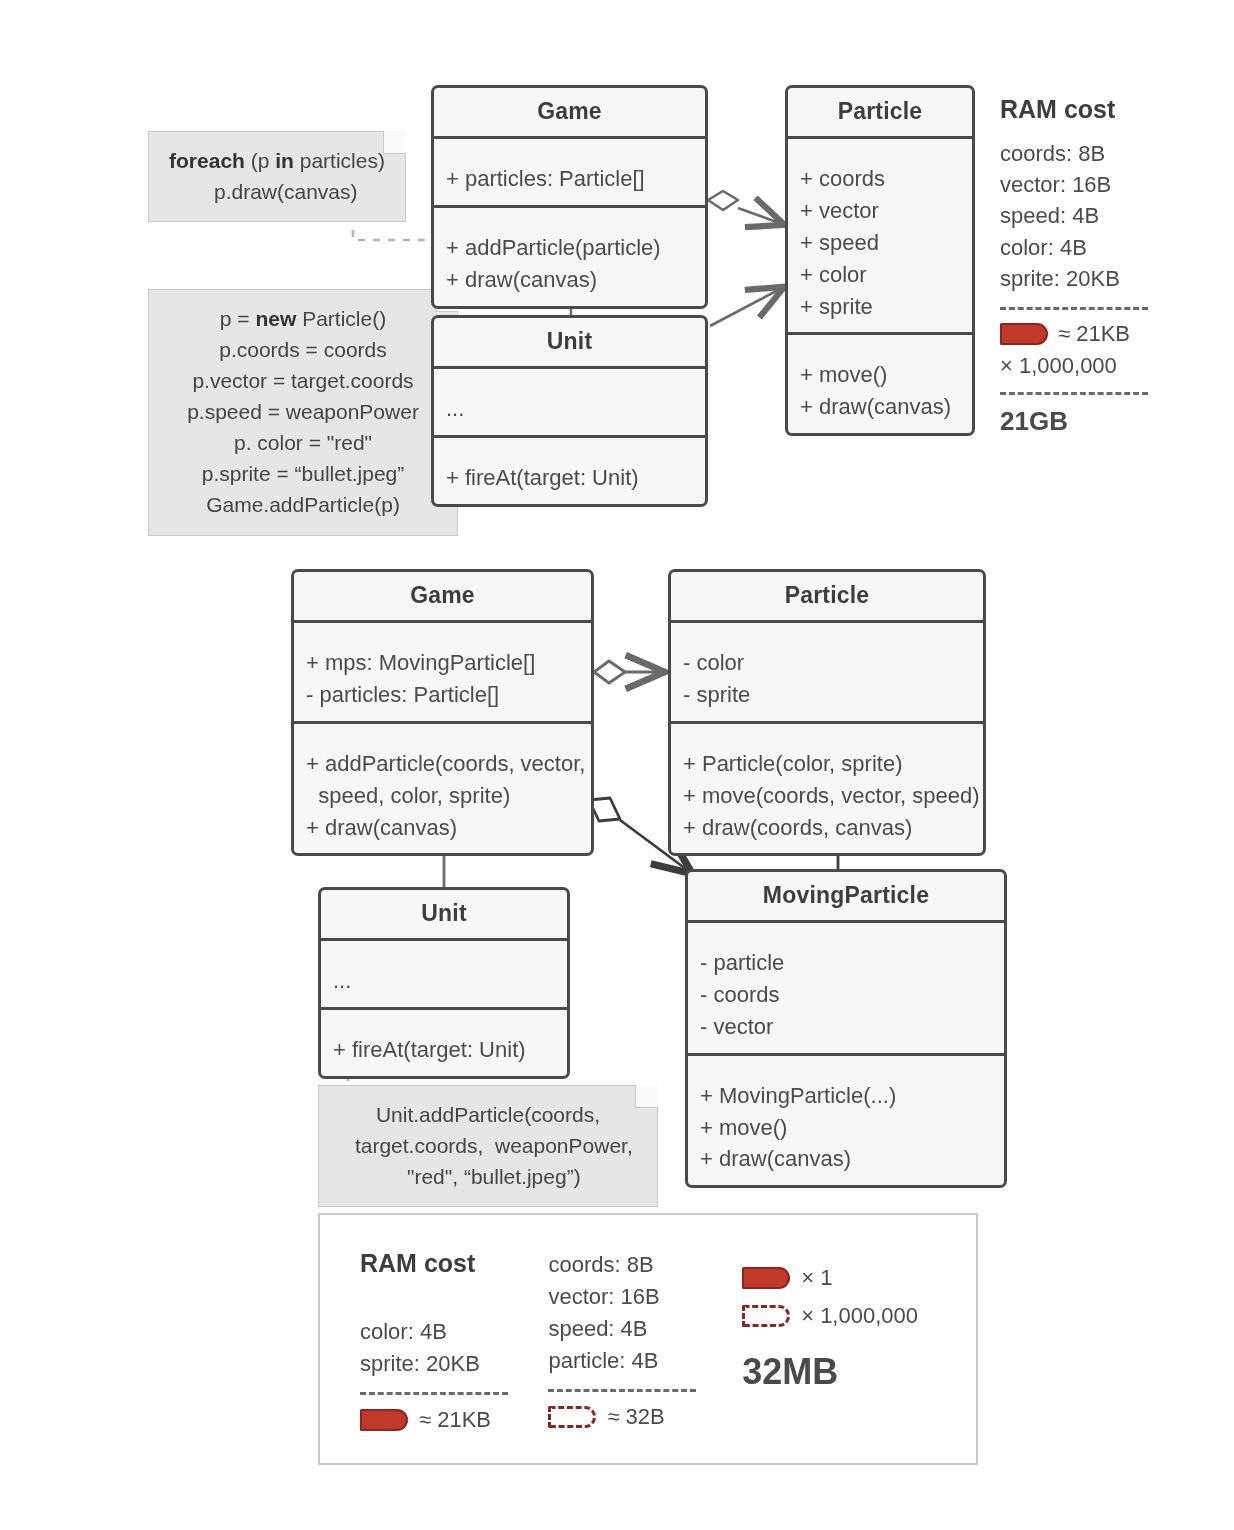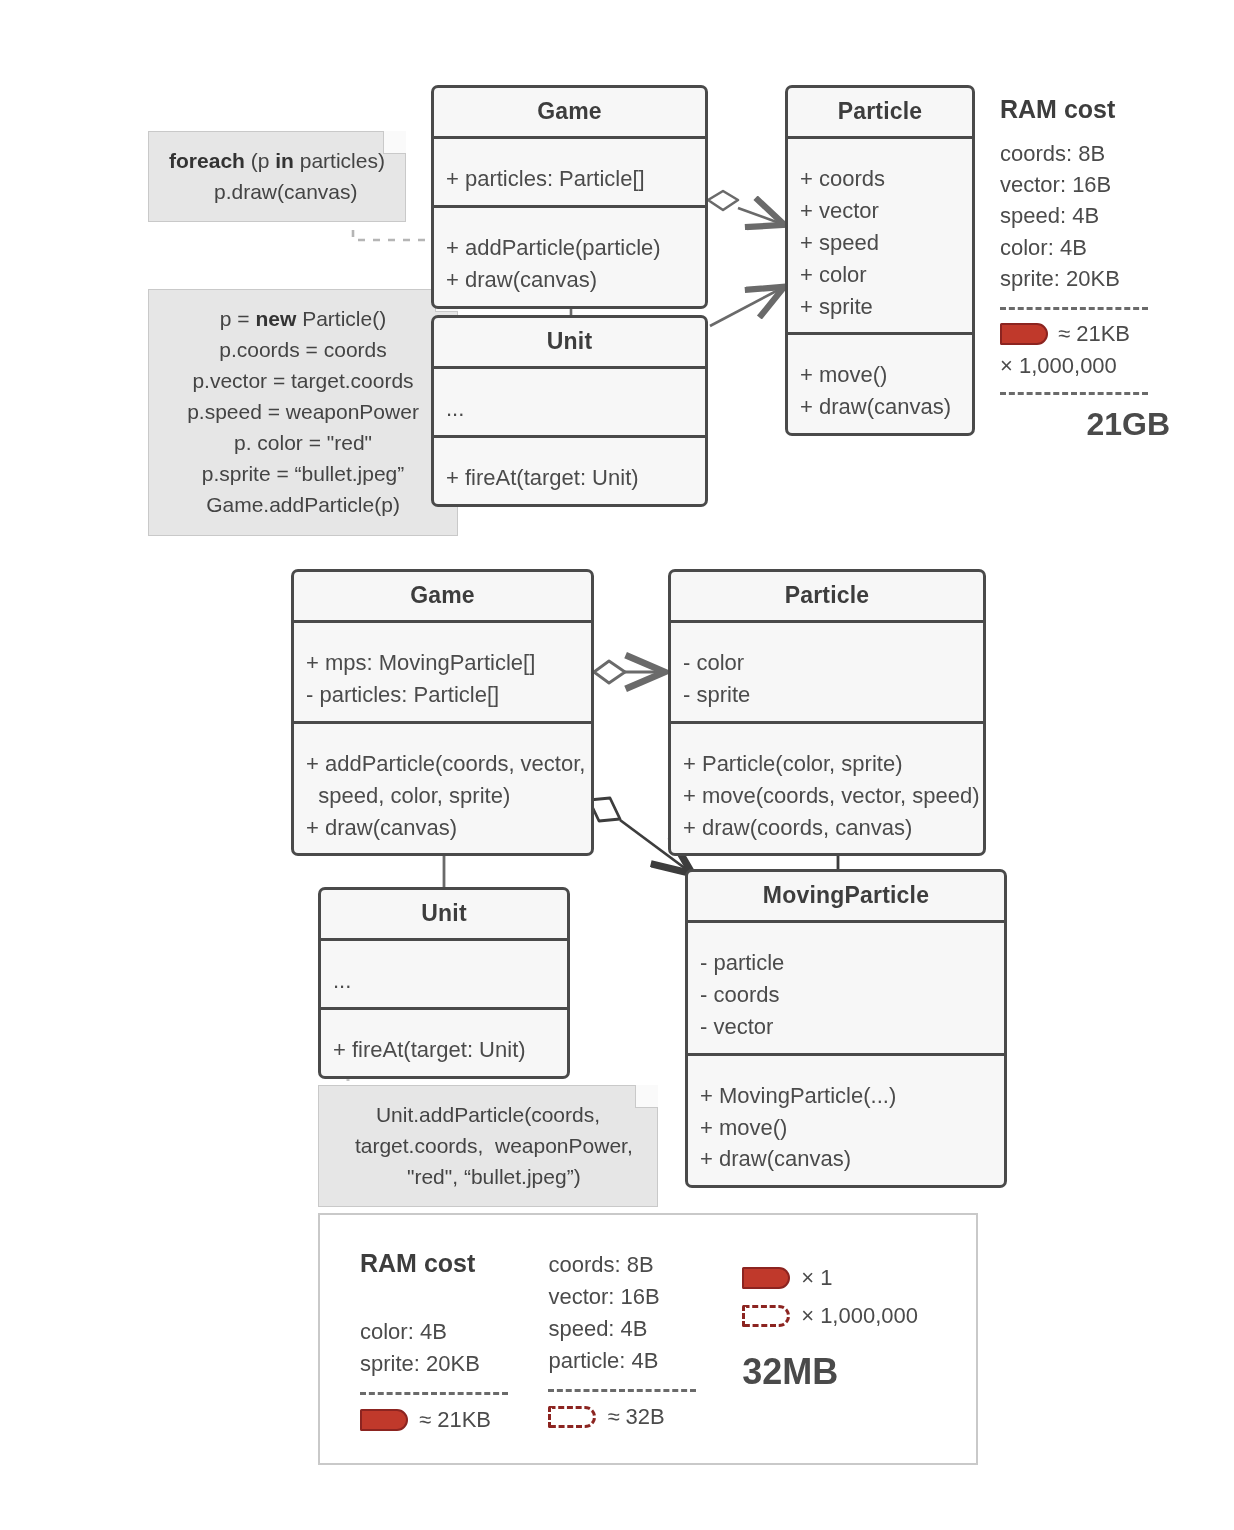--- a/index.html
+++ b/index.html
@@ -74,21 +74,21 @@
     font-size:25px; font-weight:bold; color:#3d3d3d;
     margin-bottom:14px;
   }
   .ram-top .line { font-size:22px; color:#4b4b4b; line-height:1.42; white-space:pre; }
   .ram-top .divider {
     height:0; border-top:3px dashed #6a6a6a;
     width:148px; margin:13px 0 11px;
   }
   .ram-top .legend { display:flex; align-items:center; gap:10px; font-size:22px; color:#4b4b4b; }
   .ram-top .mult { font-size:22px; color:#4b4b4b; margin-top:6px; white-space:pre; }
-  .ram-top .total { font-size:32px; font-weight:bold; color:#4a4a4a; margin-top:10px; text-align:right; }
+  .ram-top .total { font-size:26px; font-weight:bold; color:#4a4a4a; margin-top:10px; text-align:left; }
 
   
   .bullet {
     display:inline-block; width:48px; height:22px;
     background:#c0392b;
     border:2px solid #8c2420;
     border-radius:3px 22px 22px 3px;
     flex:0 0 auto;
   }
   .bullet-dashed {

